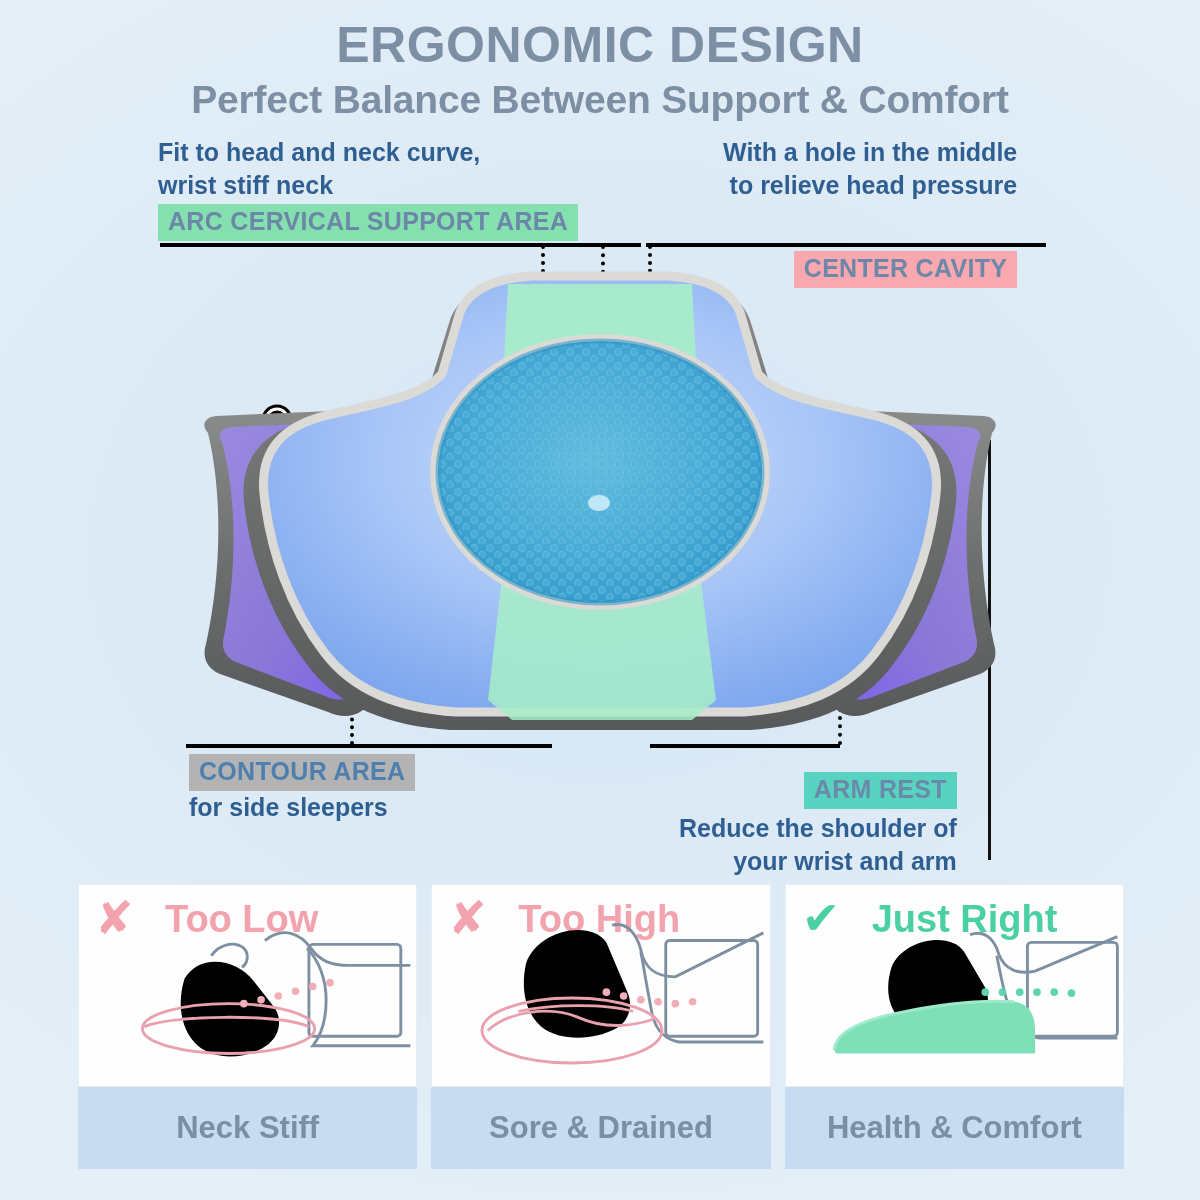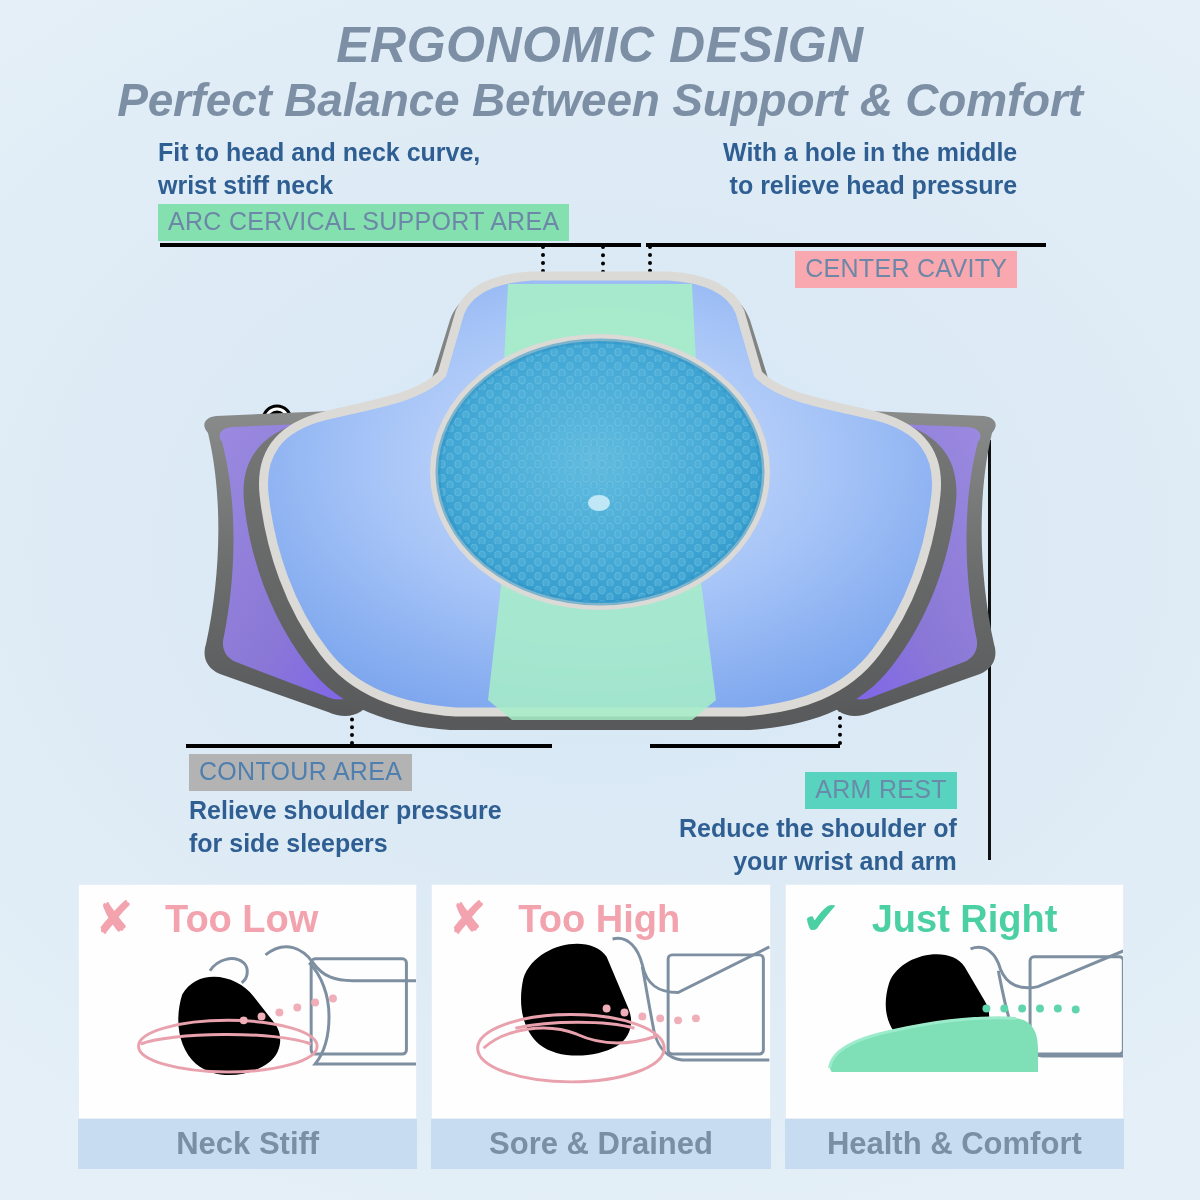--- a/index.html
+++ b/index.html
@@ -9,36 +9,36 @@
     background:#e4eff6;
   }
   #stage{
     position:relative;width:1200px;height:1200px;
     background:
       radial-gradient(ellipse 900px 700px at 50% 46%, #d3e7f6 0%, #dceaf5 45%, #e4eff7 100%),
       linear-gradient(160deg,#e6f1f7 0%, #d9e9f5 50%, #e7f1f8 100%);
   }
 
   
-  .hdr{position:absolute;left:0;right:0;top:16px;text-align:center;font-style:italic;}
+  .hdr{position:absolute;left:0;right:0;top:16px;text-align:center;}
   .hdr h1{
     margin:0;font-size:50px;line-height:58px;font-weight:bold;
     letter-spacing:.5px;color:#7d8fa4;
     font-family:"Liberation Sans","DejaVu Sans",sans-serif;
   }
   .hdr h2{
-    margin:2px 0 0 0;font-size:46px;line-height:48px;font-weight:bold;
+    margin:2px 0 0 0;font-size:39px;line-height:48px;font-weight:bold;
     color:#7d8fa4;letter-spacing:-.2px;
   }
 
   
   .callout{position:absolute;color:#2f5f92;font-weight:bold;font-size:25px;line-height:33px;}
   .callout .line{white-space:nowrap;}
   .tag{
-    display:inline-block;padding:1px 10px 3px 10px;font-size:25px;font-weight:normal;
+    display:inline-block;padding:1px 10px 3px 10px;font-size:25px;font-weight:bold;
     color:#6a86a6;letter-spacing:.3px;white-space:nowrap;
   }
   .tag.mint{background:#84e0ae;color:#6d87a8;}
   .tag.pink{background:#f8a8ae;color:#6d87a8;margin-top:47px;}
   .tag.grey{background:#b3b3b3;color:#4f7fae;}
   .tag.teal{background:#58d3c0;color:#6a8aaa;}
 
   #c-arc{left:158px;top:136px;text-align:left;}
   #c-center{left:723px;top:136px;text-align:right;}
   #c-contour{left:189px;top:754px;text-align:left;}
@@ -66,21 +66,21 @@
   
   #pillow{position:absolute;left:150px;top:250px;width:900px;height:500px;}
 
   
   #cards{position:absolute;left:78px;top:884px;width:1046px;height:285px;display:flex;gap:14px;}
   .card{flex:1;display:flex;flex-direction:column;}
   .card .pic{
     flex:1;background:#fefefe;border:1px solid #e8eef5;position:relative;overflow:hidden;
   }
   .card .cap{
-    height:50px;background:#c7dcf0;display:flex;align-items:center;justify-content:center;
+    height:82px;background:#c7dcf0;display:flex;align-items:center;justify-content:center;
     font-size:31px;font-weight:bold;color:#7b8fa3;
   }
   .badge{
     position:absolute;left:16px;top:10px;font-size:46px;font-weight:bold;line-height:46px;
   }
   .ttl{
     position:absolute;left:86px;top:14px;font-size:38px;font-weight:bold;line-height:40px;
   }
   .bad{color:#f2a3ae;}
   .good{color:#4ad0a2;}
@@ -102,21 +102,20 @@
   </div>
 
   <div class="callout" id="c-center">
     <div class="line">With a hole in the middle</div>
     <div class="line">to relieve head pressure</div>
     <div style="margin-top:2px;"><span class="tag pink">CENTER CAVITY</span></div>
   </div>
 
   <div class="callout" id="c-contour">
     <div><span class="tag grey">CONTOUR AREA</span></div>
-    <div class="line" style="margin-top:3px;">Relieve shoulder pressure</div>
     <div class="line">for side sleepers</div>
   </div>
 
   <div class="callout" id="c-arm">
     <div><span class="tag teal">ARM REST</span></div>
     <div class="line" style="margin-top:3px;">Reduce the shoulder of</div>
     <div class="line">your wrist and arm</div>
   </div>
 
   <div class="rule" id="rule-left"></div>

